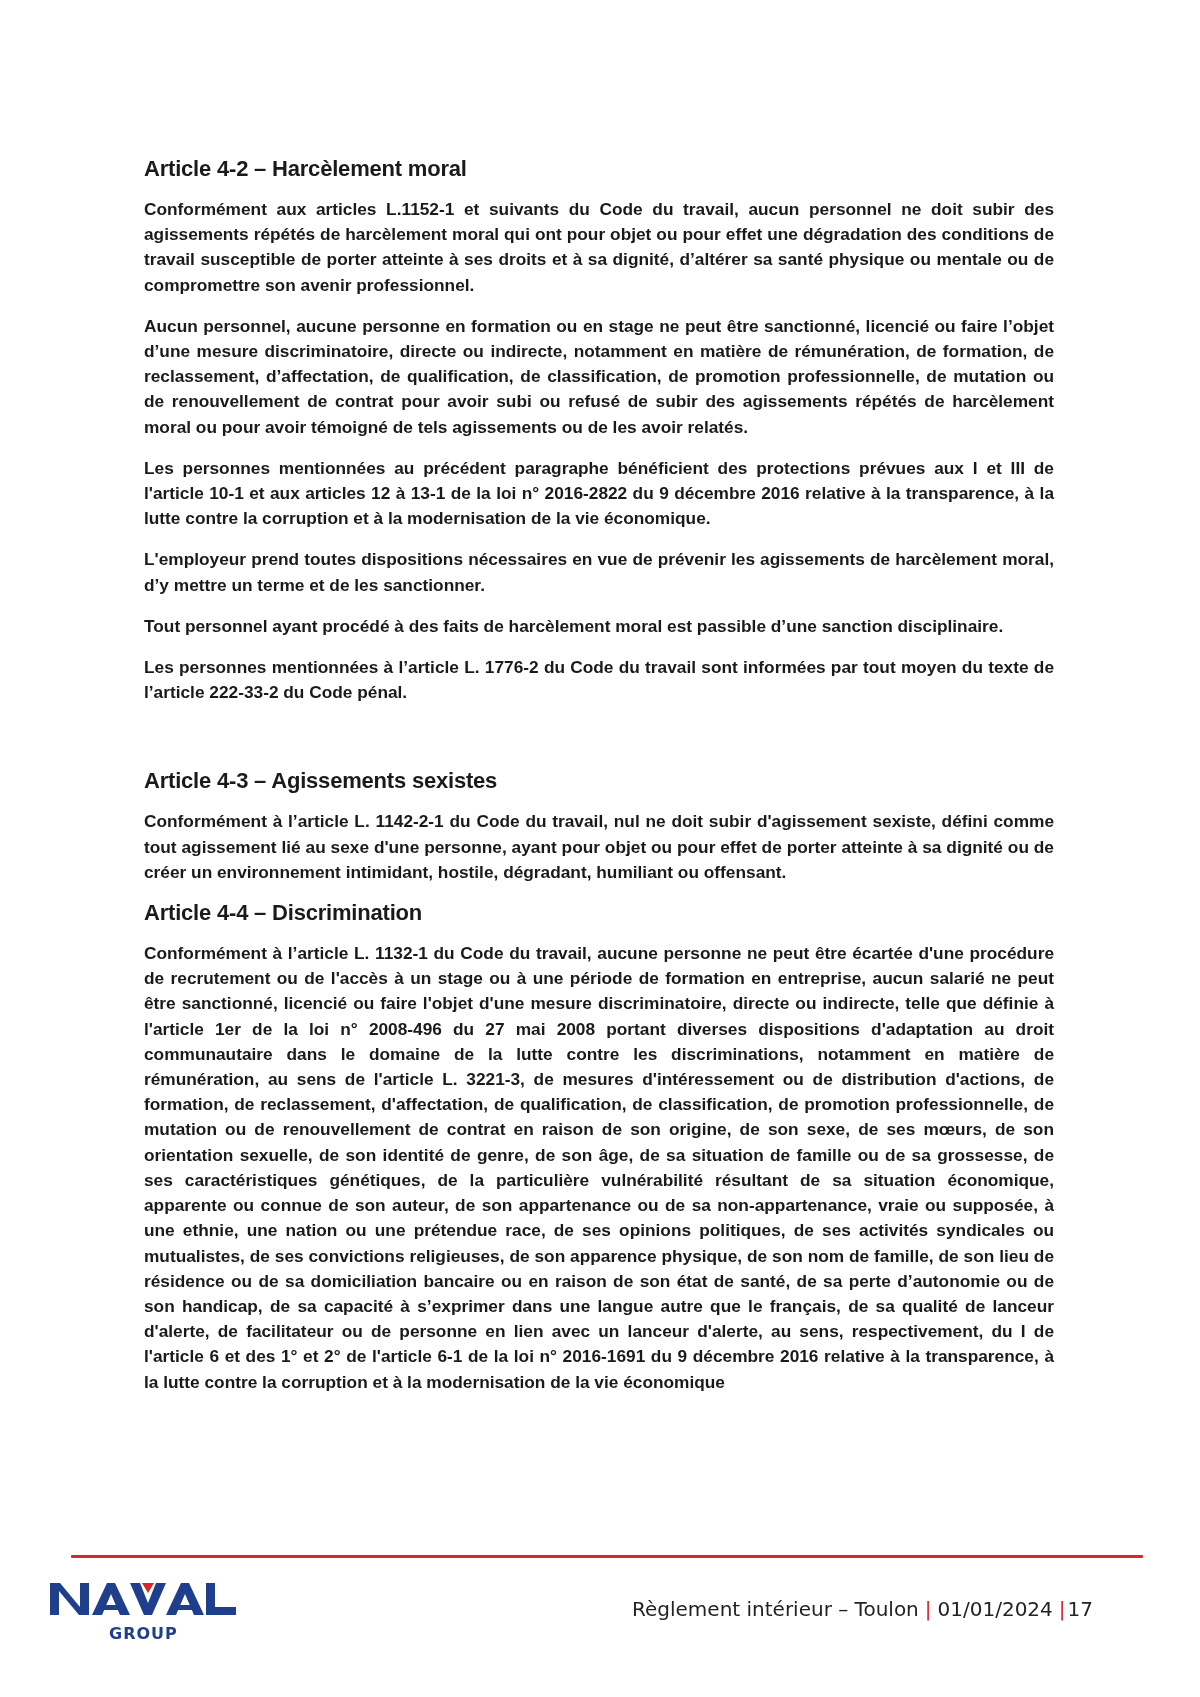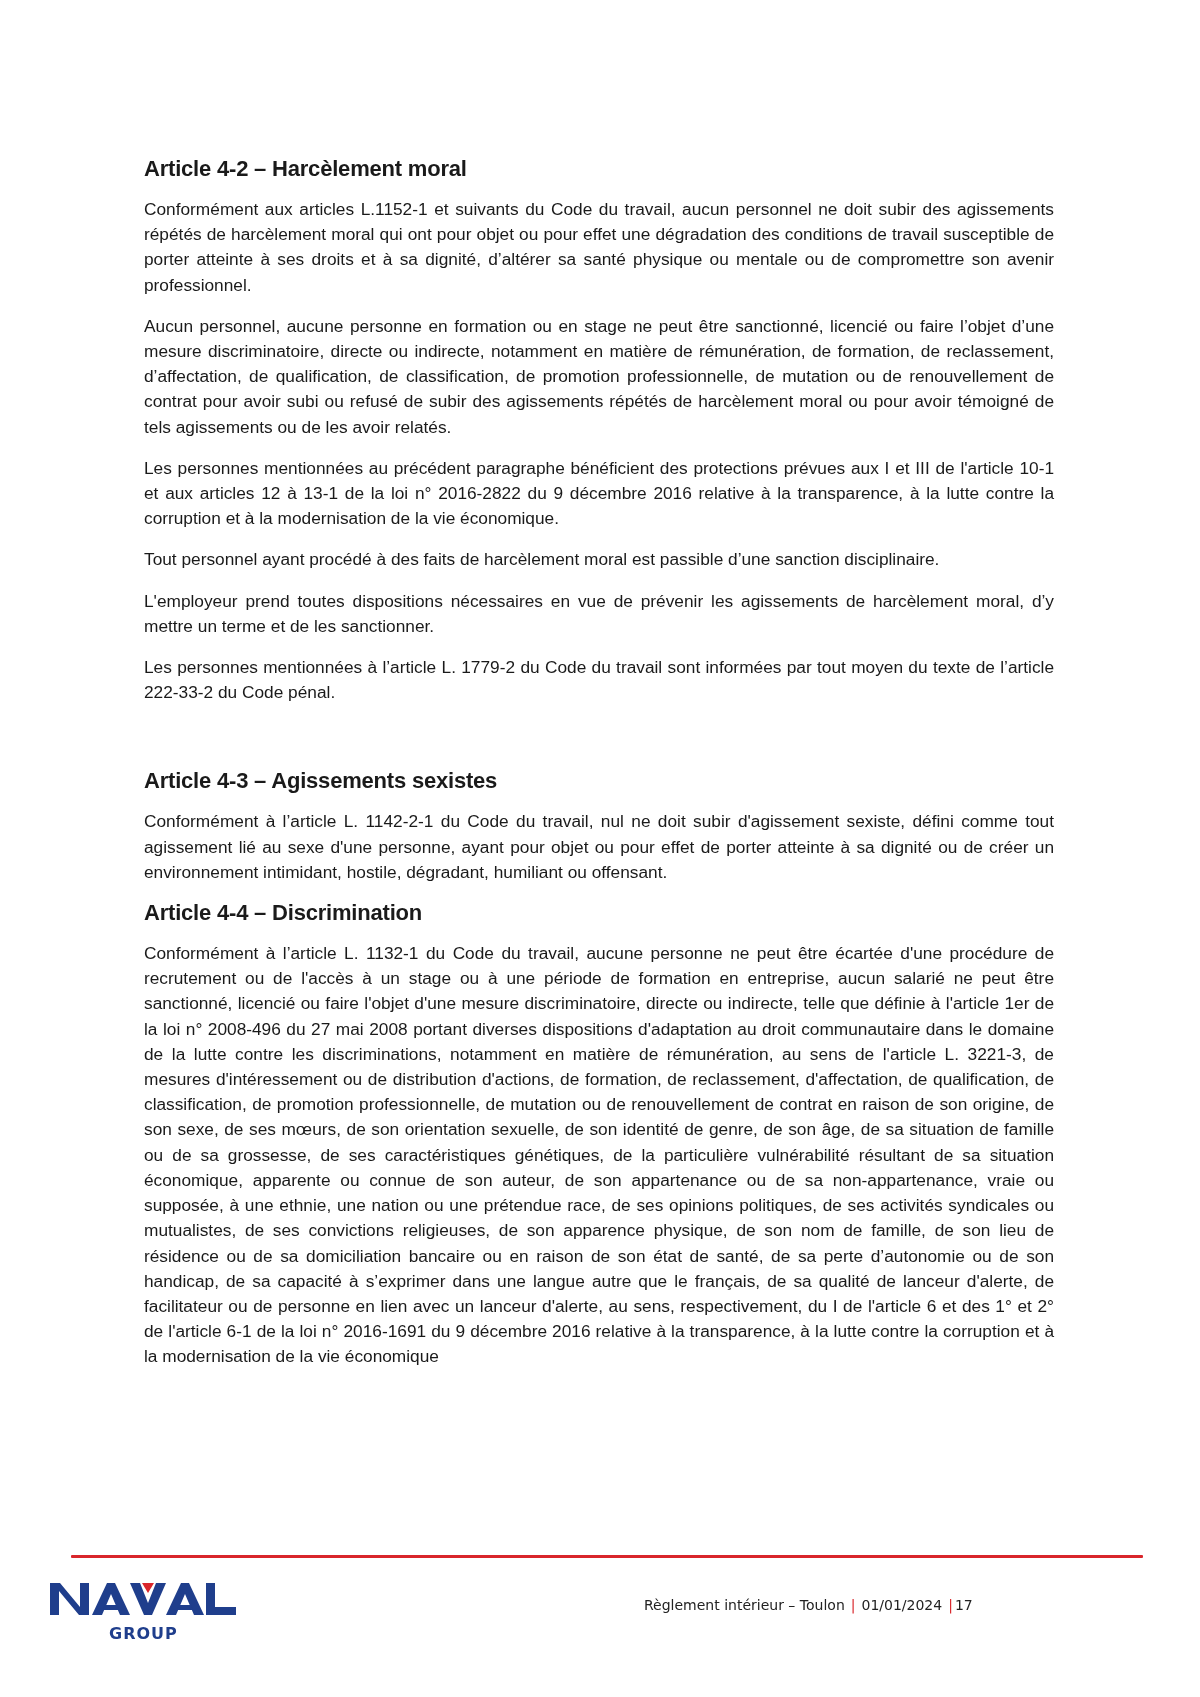--- a/index.html
+++ b/index.html
@@ -8,52 +8,52 @@
     .content {
       position: absolute; left: 144px; top: 143px; width: 922px;
       font-family: "Liberation Sans", sans-serif; color: #1a1a1a;
       font-size: 17.3px; line-height: 25.2px;
     }
     h2.article-title {
       font-family: "Liberation Sans", sans-serif;
       font-weight: bold; font-size: 22px; line-height: 28px;
       margin: 0 0 14px 0; color: #1a1a1a; letter-spacing: -0.2px;
     }
-    p.para { margin: 0 12px 16px 0; text-align: justify; }
+    p.para { margin: 0 12px 16px 0; text-align: justify; font-weight: bold; }
     .section { margin: 0; }
     .section.s42 { margin-bottom: 62px; }
     .section.s43 { margin-bottom: 6px; }
     .section.s43 p.para:last-child { margin-bottom: 14px; }
 
     .footer-line {
       position: absolute; left: 71px; top: 1543px; width: 1072px; height: 3px;
       background: #d9262b; border-radius: 1px;
     }
     .logo { position: absolute; left: 50px; top: 1565px; width: 210px; height: 85px; }
     .footer-text {
       position: absolute; left: 632px; top: 1585px;
-      font-family: "DejaVu Sans", sans-serif; font-size: 14px; color: #222; letter-spacing: 0px; margin-left: 12px;
+      font-family: "DejaVu Sans", sans-serif; font-size: 20px; color: #222; letter-spacing: 0px;
     }
     .sep { color: #d9262b; margin: 0 6px; }
     .sep2 { color: #d9262b; margin: 0 2px 0 6px; }
   </style>
 </head>
 <body>
 
 <div class="page">
   <div class="content">
 
     <div class="section s42">
       <h2 class="article-title">Article 4-2 – Harcèlement moral</h2>
       <p class="para">Conformément aux articles L.1152-1 et suivants du Code du travail, aucun personnel ne doit subir des agissements répétés de harcèlement moral qui ont pour objet ou pour effet une dégradation des conditions de travail susceptible de porter atteinte à ses droits et à sa dignité, d’altérer sa santé physique ou mentale ou de compromettre son avenir professionnel.</p>
       <p class="para">Aucun personnel, aucune personne en formation ou en stage ne peut être sanctionné, licencié ou faire l’objet d’une mesure discriminatoire, directe ou indirecte, notamment en matière de rémunération, de formation, de reclassement, d’affectation, de qualification, de classification, de promotion professionnelle, de mutation ou de renouvellement de contrat pour avoir subi ou refusé de subir des agissements répétés de harcèlement moral ou pour avoir témoigné de tels agissements ou de les avoir relatés.</p>
       <p class="para">Les personnes mentionnées au précédent paragraphe bénéficient des protections prévues aux I et III de l'article 10-1 et aux articles 12 à 13-1 de la loi n° 2016-2822 du 9 décembre 2016 relative à la transparence, à la lutte contre la corruption et à la modernisation de la vie économique.</p>
+      <p class="para">L'employeur prend toutes dispositions nécessaires en vue de prévenir les agissements de harcèlement moral, d’y mettre un terme et de les sanctionner.</p>
       <p class="para">Tout personnel ayant procédé à des faits de harcèlement moral est passible d’une sanction disciplinaire.</p>
-      <p class="para">L'employeur prend toutes dispositions nécessaires en vue de prévenir les agissements de harcèlement moral, d’y mettre un terme et de les sanctionner.</p>
-      <p class="para">Les personnes mentionnées à l’article L. 1779-2 du Code du travail sont informées par tout moyen du texte de l’article 222-33-2 du Code pénal.</p>
+      <p class="para">Les personnes mentionnées à l’article L. 1776-2 du Code du travail sont informées par tout moyen du texte de l’article 222-33-2 du Code pénal.</p>
     </div>
 
     <div class="section s43">
       <h2 class="article-title">Article 4-3 – Agissements sexistes</h2>
       <p class="para">Conformément à l’article L. 1142-2-1 du Code du travail, nul ne doit subir d'agissement sexiste, défini comme tout agissement lié au sexe d'une personne, ayant pour objet ou pour effet de porter atteinte à sa dignité ou de créer un environnement intimidant, hostile, dégradant, humiliant ou offensant.</p>
     </div>
 
     <div class="section s44">
       <h2 class="article-title">Article 4-4 – Discrimination</h2>
       <p class="para">Conformément à l’article L. 1132-1 du Code du travail, aucune personne ne peut être écartée d'une procédure de recrutement ou de l'accès à un stage ou à une période de formation en entreprise, aucun salarié ne peut être sanctionné, licencié ou faire l'objet d'une mesure discriminatoire, directe ou indirecte, telle que définie à l'article 1er de la loi n° 2008-496 du 27 mai 2008 portant diverses dispositions d'adaptation au droit communautaire dans le domaine de la lutte contre les discriminations, notamment en matière de rémunération, au sens de l'article L. 3221-3, de mesures d'intéressement ou de distribution d'actions, de formation, de reclassement, d'affectation, de qualification, de classification, de promotion professionnelle, de mutation ou de renouvellement de contrat en raison de son origine, de son sexe, de ses mœurs, de son orientation sexuelle, de son identité de genre, de son âge, de sa situation de famille ou de sa grossesse, de ses caractéristiques génétiques, de la particulière vulnérabilité résultant de sa situation économique, apparente ou connue de son auteur, de son appartenance ou de sa non-appartenance, vraie ou supposée, à une ethnie, une nation ou une prétendue race, de ses opinions politiques, de ses activités syndicales ou mutualistes, de ses convictions religieuses, de son apparence physique, de son nom de famille, de son lieu de résidence ou de sa domiciliation bancaire ou en raison de son état de santé, de sa perte d’autonomie ou de son handicap, de sa capacité à s’exprimer dans une langue autre que le français, de sa qualité de lanceur d'alerte, de facilitateur ou de personne en lien avec un lanceur d'alerte, au sens, respectivement, du I de l'article 6 et des 1° et 2° de l'article 6-1 de la loi n° 2016-1691 du 9 décembre 2016 relative à la transparence, à la lutte contre la corruption et à la modernisation de la vie économique</p>

